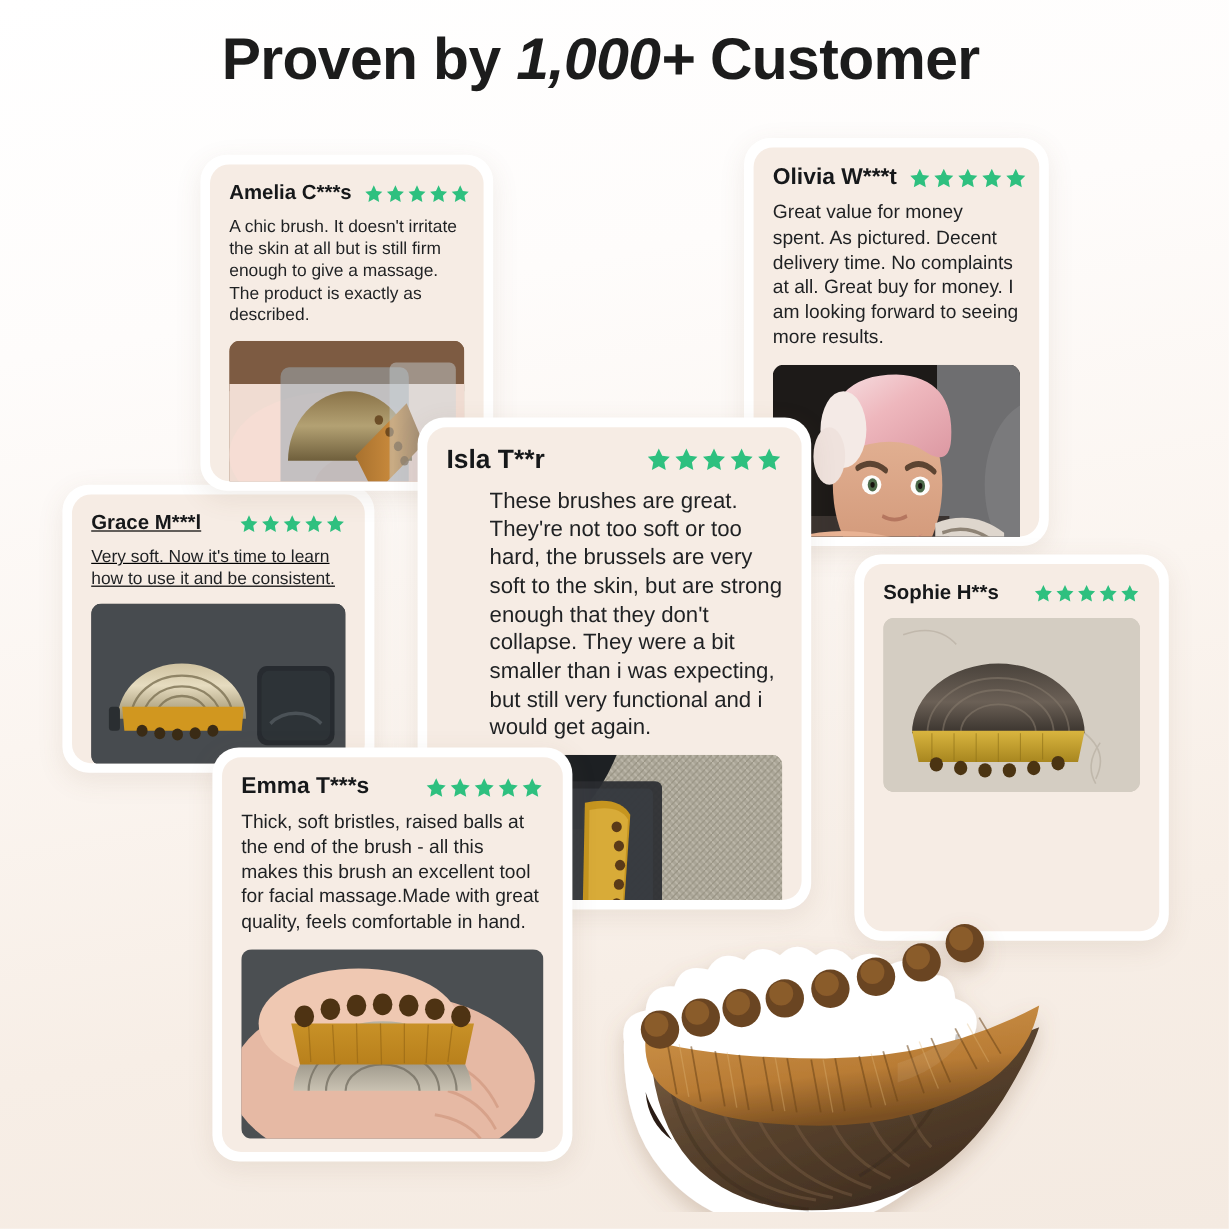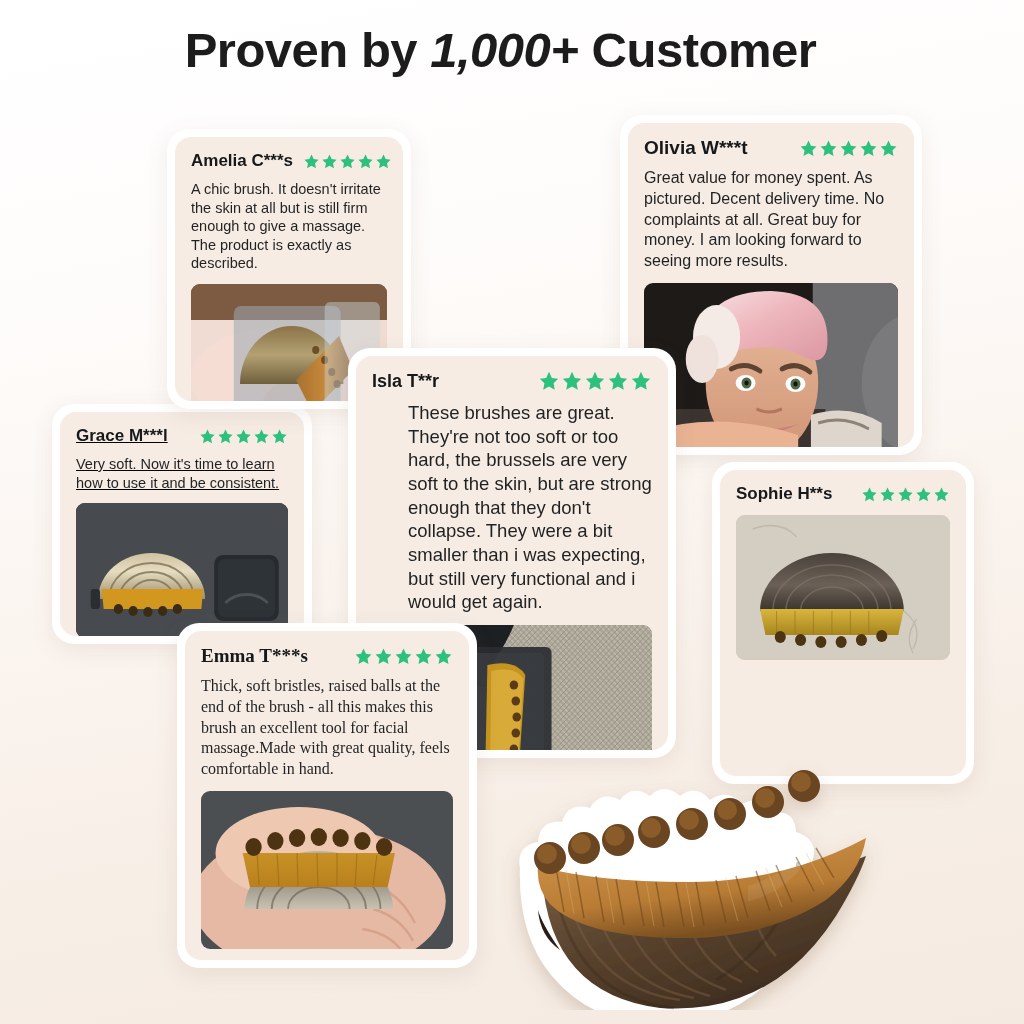--- a/index.html
+++ b/index.html
@@ -83,48 +83,48 @@
     border-radius: 9px;
     overflow: hidden;
     position: relative;
   }
   .photo svg { display: block; width: 100%; height: 100%; }
 
   
   #card-amelia  { left: 167px; top: 129px;  width: 244px; height: 280px; }
   #card-amelia  .photo { height: 140px; }
 
-  #card-olivia  { left: 620px; top: 115px;  width: 302px; height: 340px; }
+  #card-olivia  { left: 620px; top: 115px;  width: 254px; height: 340px; }
   #card-olivia  .reviewer { font-size: 19px; }
   #card-olivia  .body-text { font-size: 16px; line-height: 1.3; }
   #card-olivia  .photo { height: 170px; }
 
   #card-grace   { left: 52px;  top: 404px;  width: 260px; height: 240px; text-decoration: underline; }
   #card-grace   .photo { height: 135px; }
 
   #card-sophie  { left: 712px; top: 462px;  width: 262px; height: 322px; }
   #card-sophie  .reviewer { font-size: 17px; }
   #card-sophie  .photo { height: 145px; }
 
   #card-emma    { left: 177px; top: 623px;  width: 300px; height: 345px; }
   #card-emma    .reviewer { font-size: 19px; }
   #card-emma    .body-text { font-size: 16px; line-height: 1.3; }
   #card-emma    .photo { height: 158px; }
 
   #card-isla    { left: 348px; top: 348px;  width: 328px; height: 410px; z-index: 6; }
-  #card-isla    .reviewer { font-size: 18px; }
+  #card-isla    .reviewer { font-size: 22px; }
   #card-isla    .body-text { font-size: 18.5px; line-height: 1.28; margin-left: 36px; }
   #card-isla    .photo { height: 170px; }
 
   
   #card-amelia { z-index: 3; }
   #card-olivia { z-index: 2; }
   #card-grace  { z-index: 2; }
   #card-sophie { z-index: 2; }
-  #card-emma   { z-index: 7; font-family: Liberation Serif, serif; }
+  #card-emma   { z-index: 7; }
 
   
   #hero-product {
     position: absolute;
     left: 498px;
     top: 680px;
     width: 420px;
     height: 330px;
     z-index: 9;
   }

